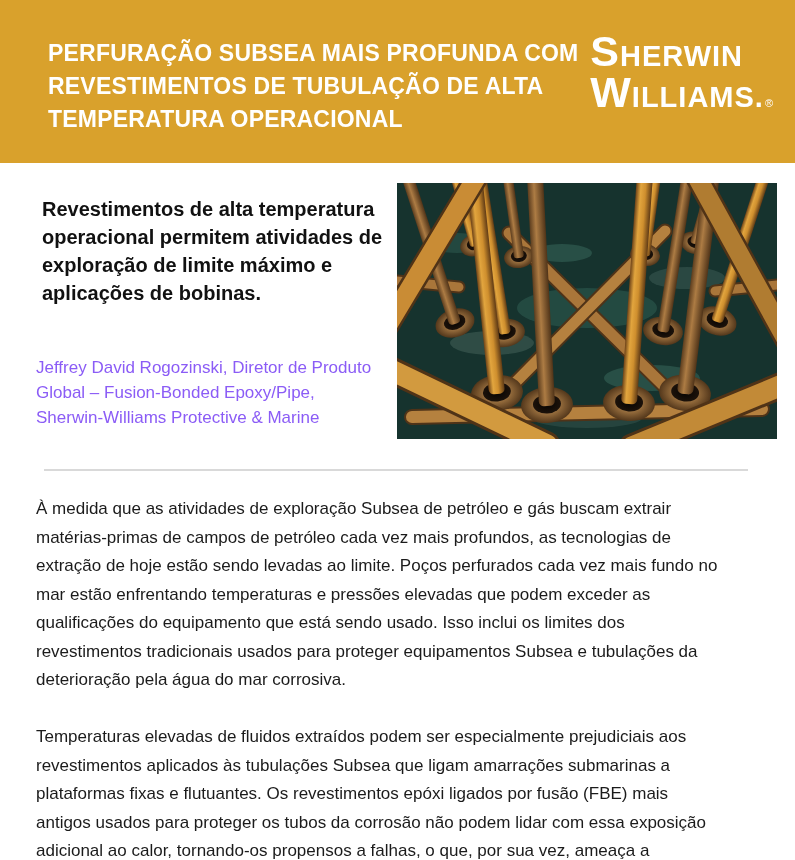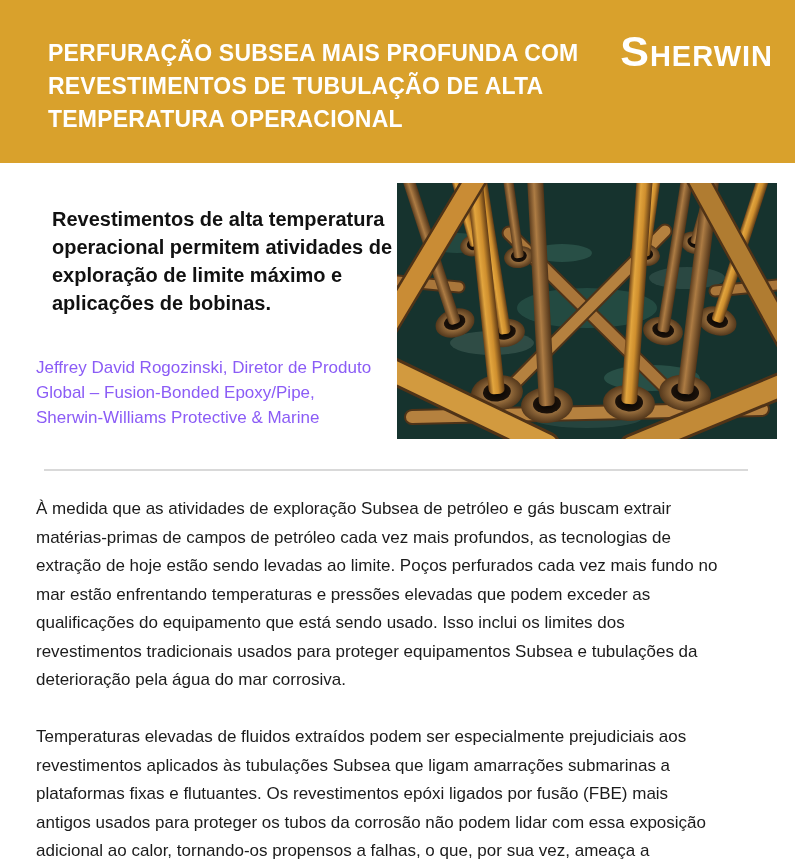--- a/index.html
+++ b/index.html
@@ -19,21 +19,21 @@
   }
   .logo {
     position:absolute; top:33px; right:22px;
     color:#ffffff; font-weight:700; text-align:left;
   }
   .logo-line { line-height:36px; font-size:29px; letter-spacing:1px; white-space:nowrap; }
   .logo-line .big { font-size:43px; }
   .logo .reg { font-size:11px; font-weight:400; letter-spacing:0; vertical-align:0px; margin-left:1px; }
   
   .headline {
-    position:absolute; left:36px; top:189px; margin:16px; width:380px;
+    position:absolute; left:36px; top:189px; margin:6px; width:380px;
     font-size:20px; line-height:28px; font-weight:700; color:#111;
     white-space:pre-line;
   }
   .byline {
     position:absolute; left:36px; top:355px; margin:0; width:380px;
     font-size:17px; line-height:25px; color:#8b5cf6; white-space:pre-line;
   }
   .photo {
     position:absolute; left:397px; top:183px; width:380px; height:256px; margin:0;
   }
@@ -55,20 +55,21 @@
 <body>
 
 <div class="page">
 
   <header class="masthead">
     <h1>PERFURAÇÃO SUBSEA MAIS PROFUNDA COM
 REVESTIMENTOS DE TUBULAÇÃO DE ALTA
 TEMPERATURA OPERACIONAL</h1>
     <div class="logo">
       <div class="logo-line"><span class="big">S</span><span>HERWIN</span></div>
+      <div class="logo-line"><span class="big">W</span><span>ILLIAMS.</span><span class="reg">®</span></div>
     </div>
   </header>
 
   <h2 class="headline">Revestimentos de alta temperatura
 operacional permitem atividades de
 exploração de limite máximo e
 aplicações de bobinas.</h2>
 
   <p class="byline">Jeffrey David Rogozinski, Diretor de Produto
 Global – Fusion-Bonded Epoxy/Pipe,

